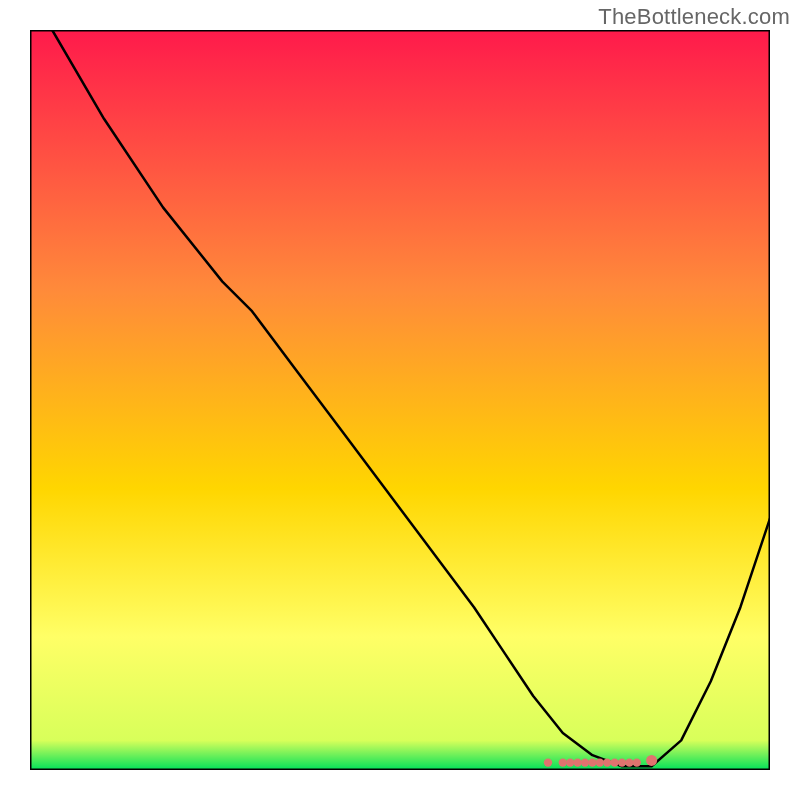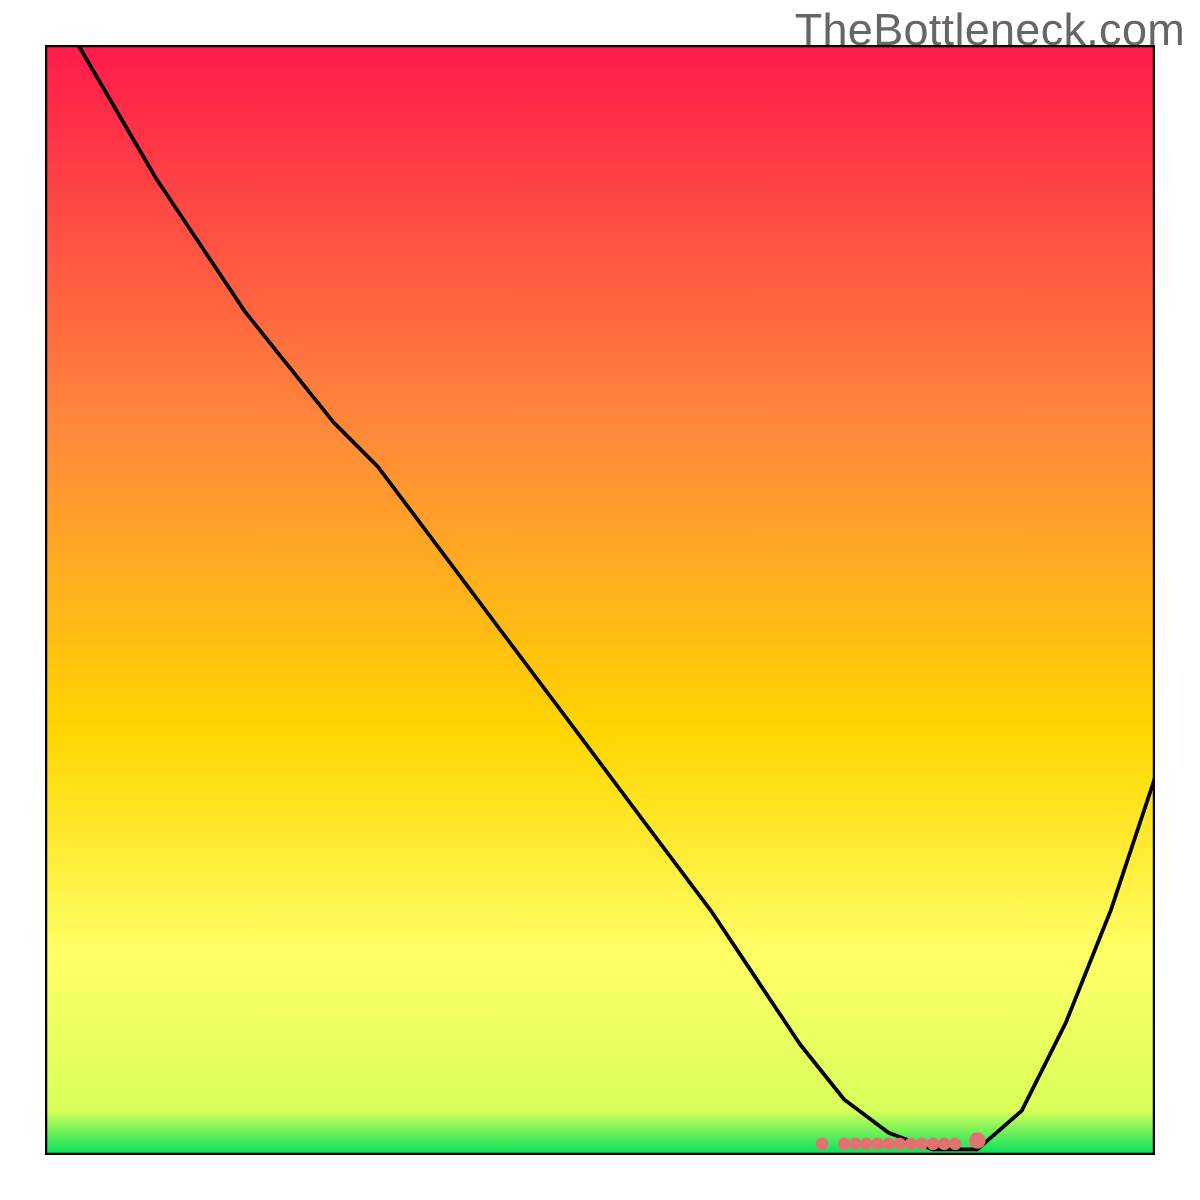--- a/index.html
+++ b/index.html
@@ -13,21 +13,21 @@
   .wrap {
     position: relative;
     width: 800px;
     height: 800px;
   }
   .watermark {
     position: absolute;
     top: 4px;
     right: 10px;
     color: #666;
-    font-size: 30px;
+    font-size: 22px;
     font-weight: 500;
     letter-spacing: 0.2px;
   }
   .plot {
     position: absolute;
     left: 30px;
     top: 30px;
     width: 740px;
     height: 740px;
   }

